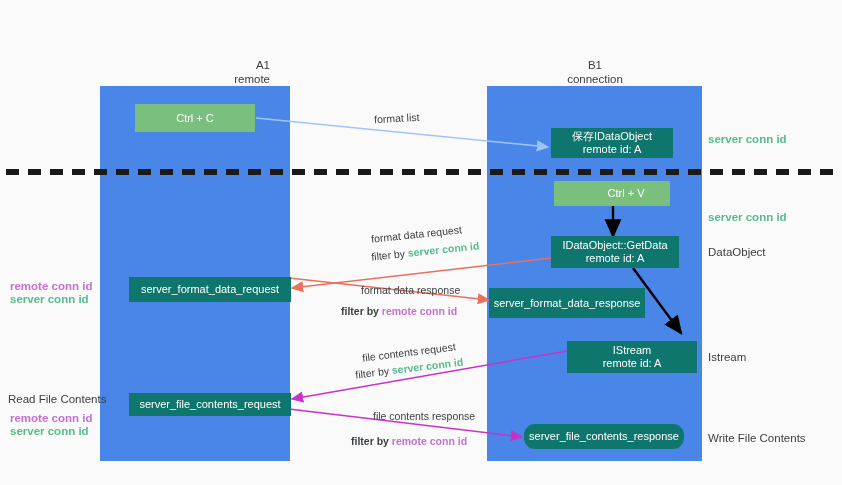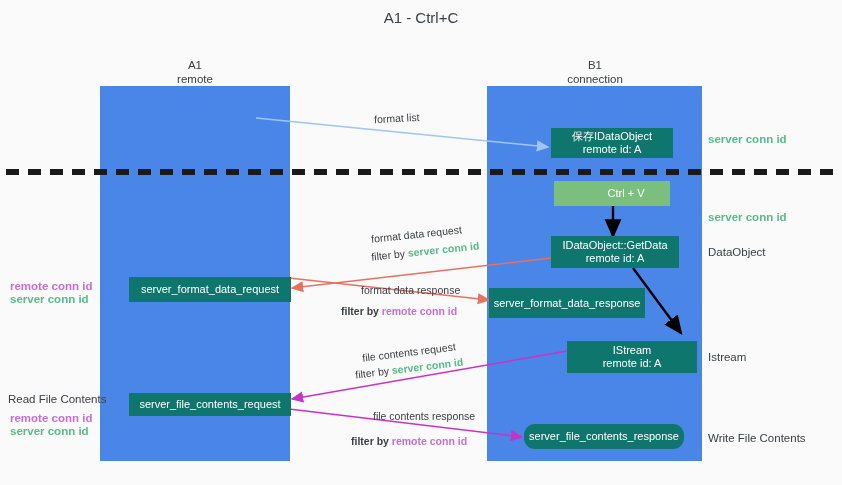--- a/index.html
+++ b/index.html
@@ -31,24 +31,23 @@
   .edge-label .hl-purple{color:#c470d2;font-weight:bold;}
 
   svg.overlay{position:absolute;left:0;top:0;width:842px;height:485px;pointer-events:none;}
 </style>
 </head>
 <body>
 
 <div id="stage">
 
   <div class="title">
-    <div>A1 - Ctrl+C</div>
   </div>
 
-  <div class="col-head" style="left:120px;top:58px;width:150px;">
+  <div class="col-head" style="left:120px;top:58px;width:150px;text-align:right;">
     <div>A1</div>
     <div>remote</div>
   </div>
   <div class="col-head" style="left:520px;top:58px;width:150px;">
     <div>B1</div>
     <div>connection</div>
   </div>
 
   <div class="lane" style="left:100px;top:86px;width:190px;height:375px;"></div>
   <div class="lane" style="left:487px;top:86px;width:215px;height:375px;"></div>
@@ -79,20 +78,23 @@
 
     <line x1="551" y1="258" x2="292" y2="288" stroke="#e8705f" stroke-width="1.6" marker-end="url(#ah-red)"></line>
 
     <line x1="289" y1="278" x2="489" y2="300" stroke="#e8705f" stroke-width="1.6" marker-end="url(#ah-red)"></line>
 
     <line x1="567" y1="351" x2="292" y2="399" stroke="#c932c9" stroke-width="1.6" marker-end="url(#ah-magenta)"></line>
 
     <line x1="289" y1="409" x2="522" y2="437" stroke="#c932c9" stroke-width="1.6" marker-end="url(#ah-magenta)"></line>
   </svg>
 
+  <div class="box green" style="left:135px;top:104px;width:120px;height:28px;">
+    <span>Ctrl + C</span>
+  </div>
 
   <div class="box orange" style="left:129px;top:277px;width:162px;height:25px;">
     <span>server_format_data_request</span>
   </div>
 
   <div class="box orange" style="left:129px;top:393px;width:162px;height:23px;">
     <span>server_file_contents_request</span>
   </div>
 
   <div class="box orange" style="left:551px;top:128px;width:122px;height:30px;">

